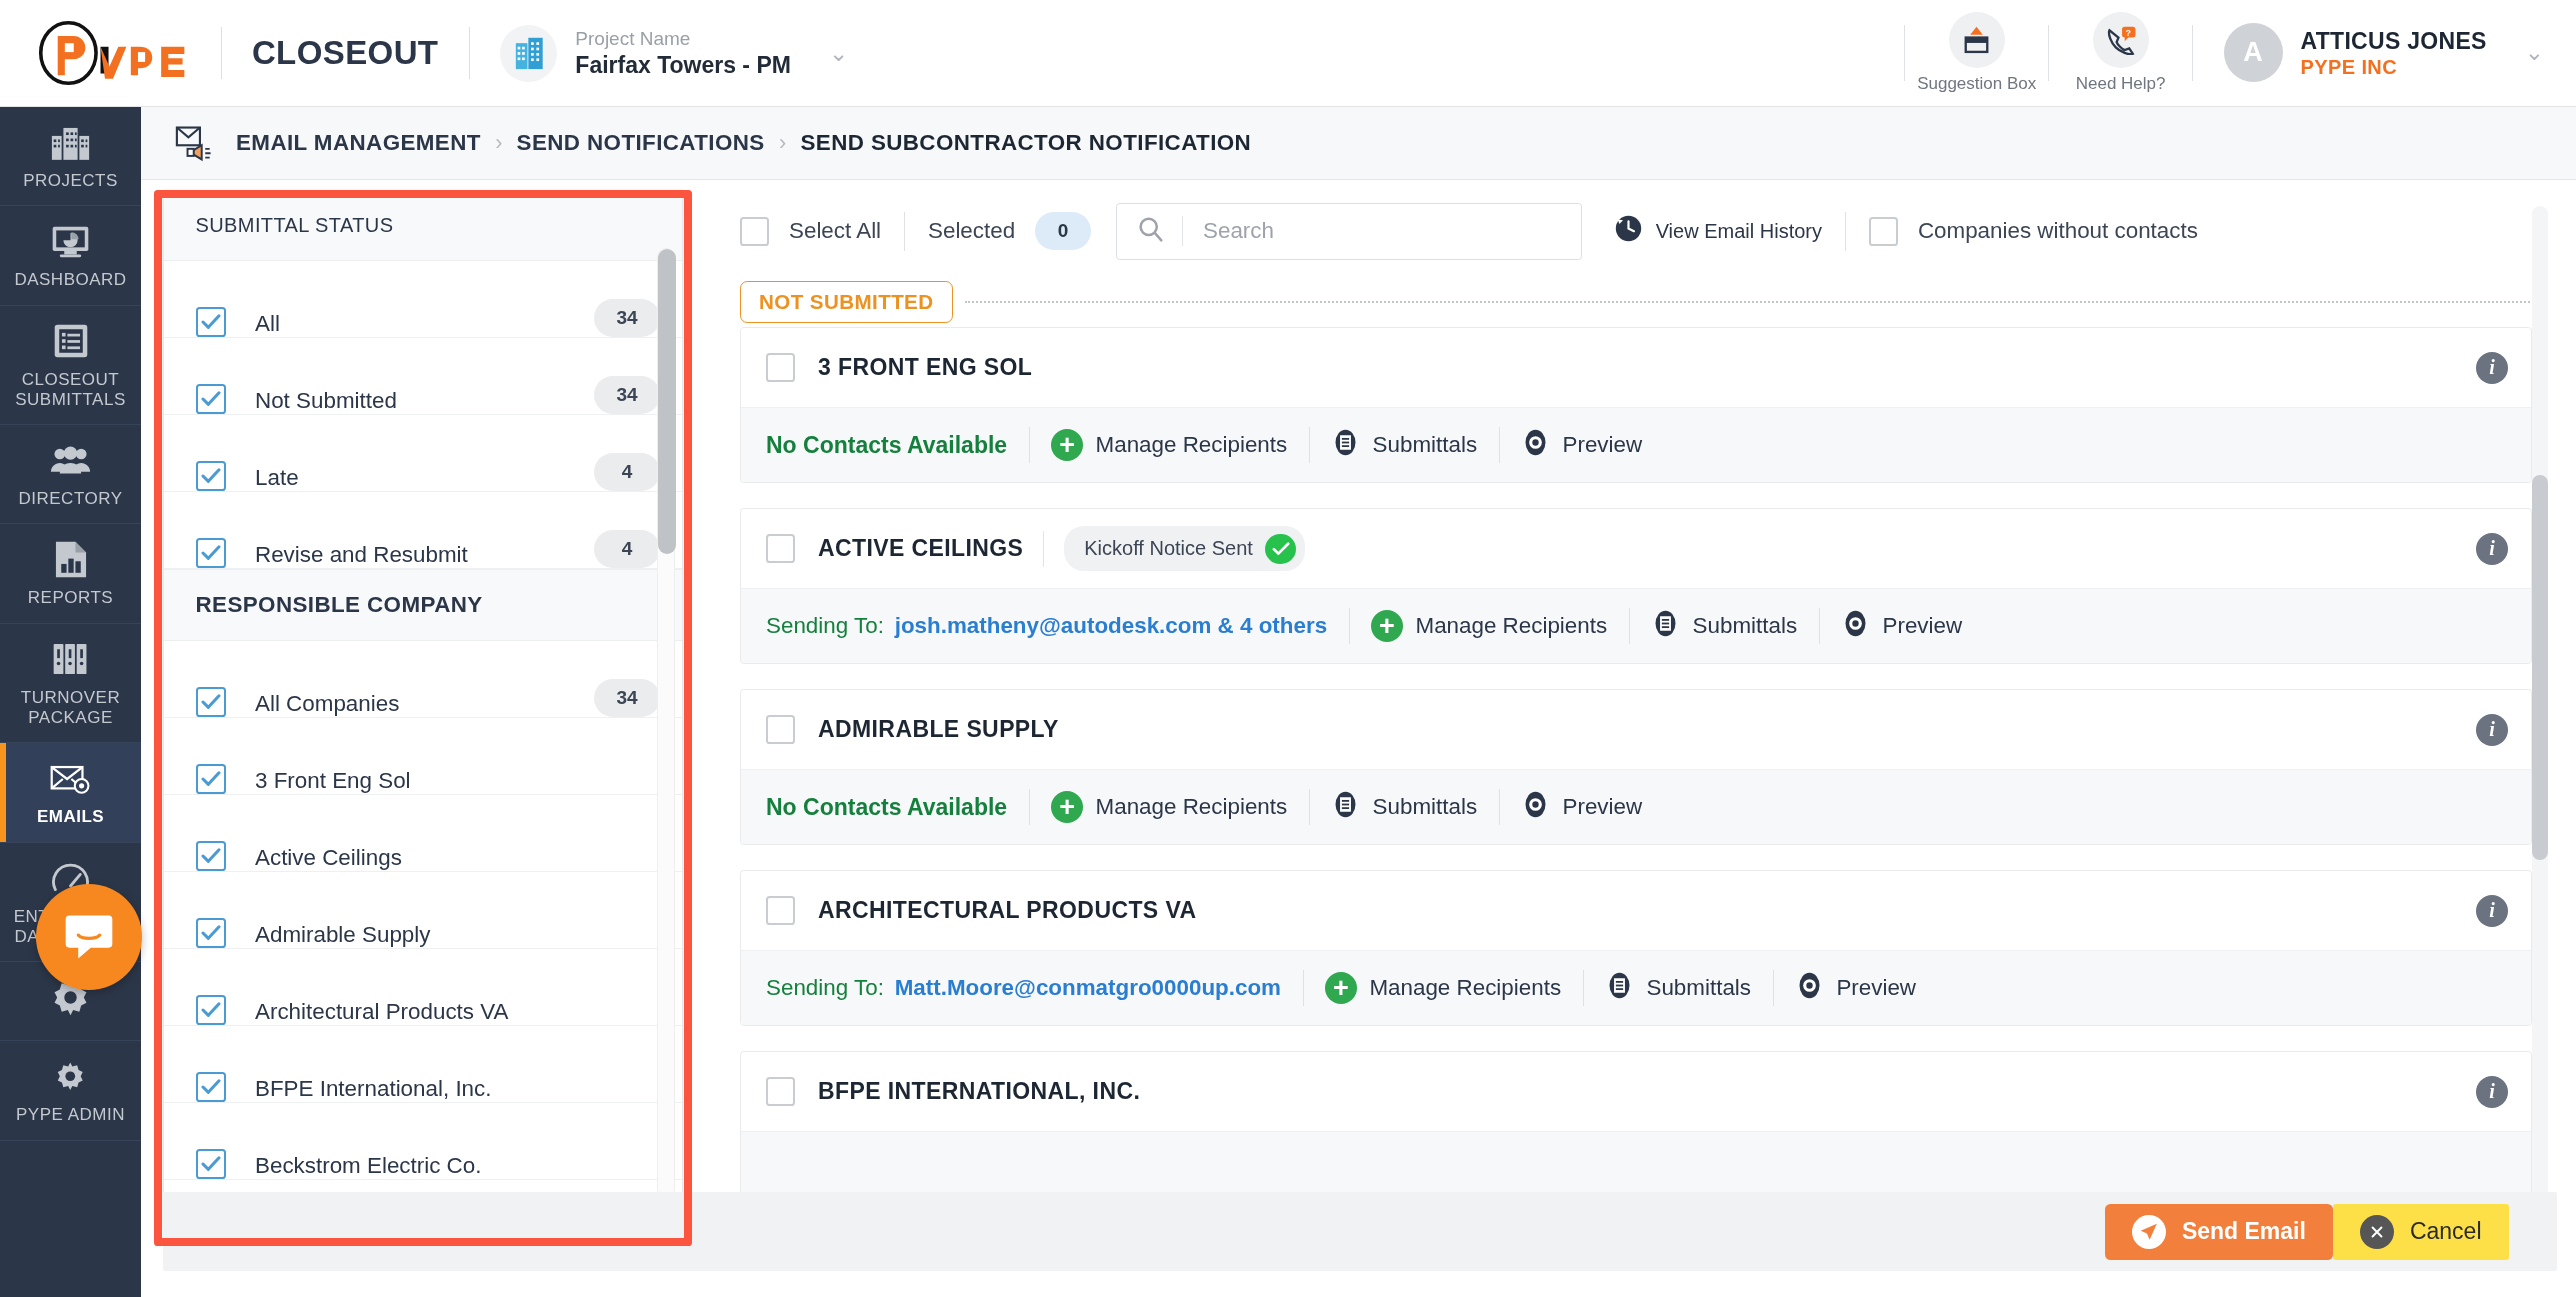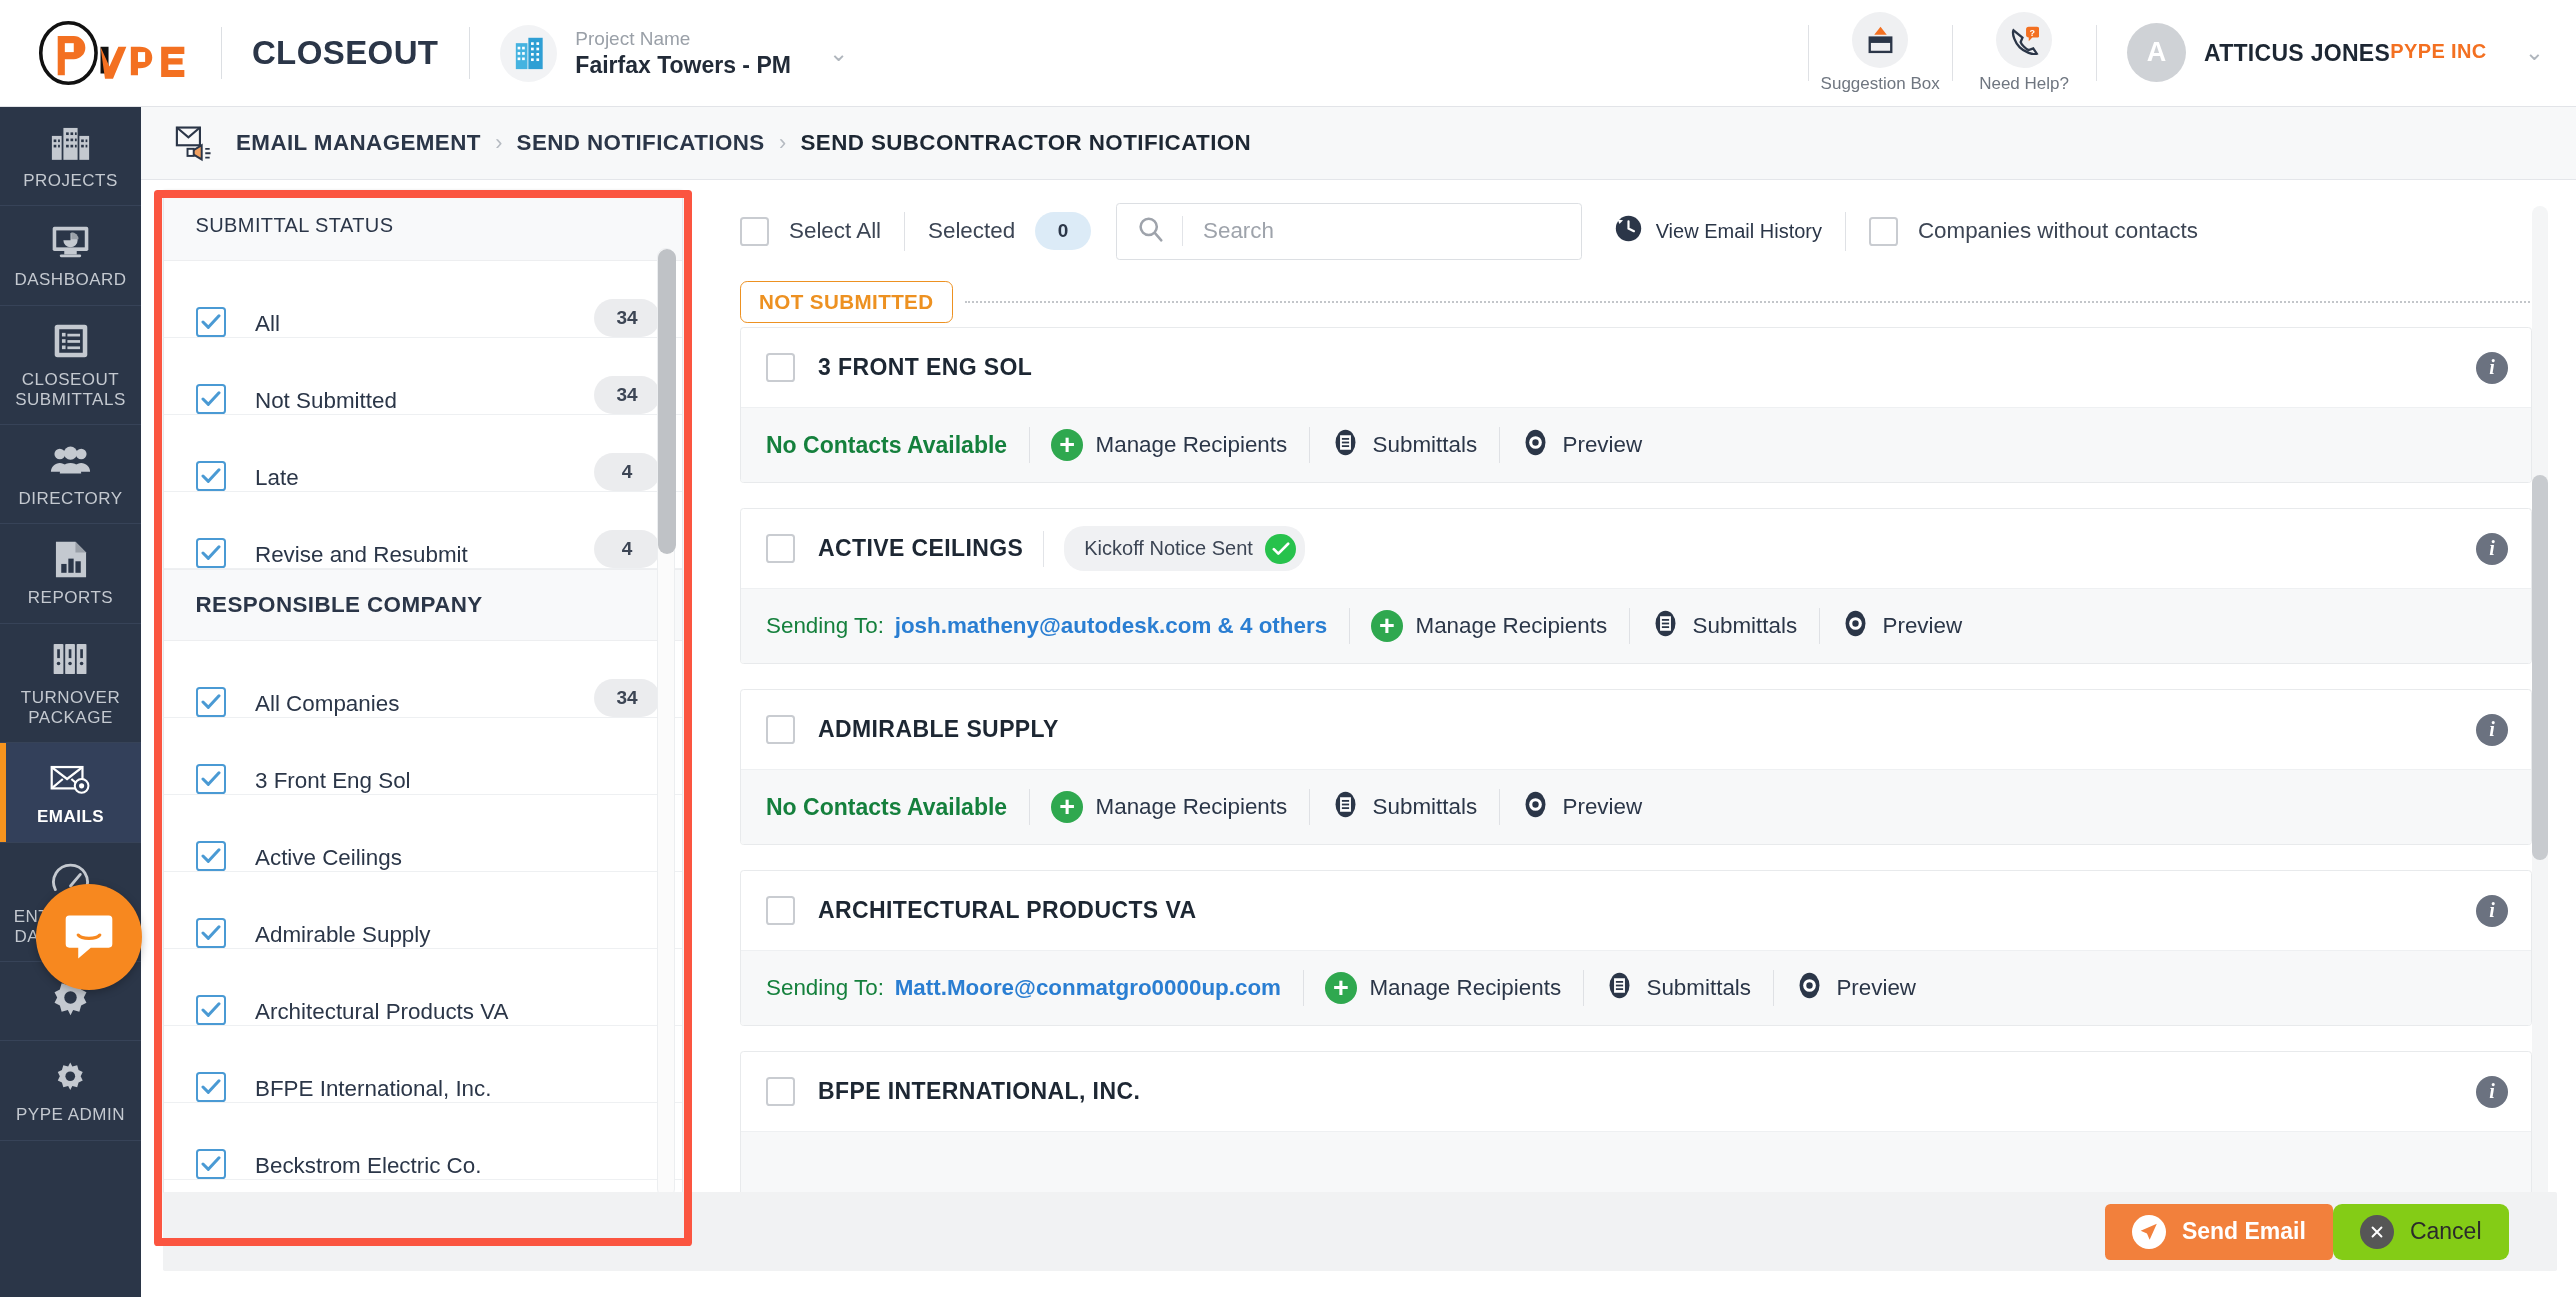--- a/index.html
+++ b/index.html
@@ -243,22 +243,22 @@
   .btn-send {
     display:flex; align-items:center; gap:16px; background:#f2803c;
     border-radius:5.4px; padding:0 27px; height:56px; cursor:pointer;
   }
   .btn-send .t { font-size:23px; color:#fff; font-weight:600; }
   .wcircle {
     width:34px; height:34px; border-radius:50%; background:#fff;
     display:flex; align-items:center; justify-content:center;
   }
   .btn-cancel {
-    display:flex; align-items:center; gap:16px; background:#84cc16;
-    border-radius:9px; padding:0 27px; height:56px; cursor:pointer;
+    display:flex; align-items:center; gap:16px; background:#fde047;
+    border-radius:3px; padding:0 27px; height:56px; cursor:pointer;
   }
   .btn-cancel .t { font-size:23px; color:#2b2b2b; }
   .xcircle {
     width:34px; height:34px; border-radius:50%; background:#565656;
     display:flex; align-items:center; justify-content:center;
     color:#fff; font-size:20px;
   }
 
   
   .intercom {
@@ -339,21 +339,21 @@
             <path d="M5 6c-2 4 2 14 7 19s15 9 19 7l-4-6-5 2c-3-1-8-6-9-9l2-5z" fill="none" stroke="#2b3648" stroke-width="2.6"></path>
             <path d="M22 2h9a3 3 0 0 1 3 3v6a3 3 0 0 1-3 3h-5l-4 4v-4a3 3 0 0 1-3-3V5a3 3 0 0 1 3-3z" fill="#f37021"></path>
             <text x="26" y="12" font-size="10" fill="#fff" text-anchor="middle" font-family="Liberation Sans, sans-serif" font-weight="700">?</text>
           </svg>
         </span>
         <span class="lbl">Need Help?</span>
       </div>
       <div class="vline"></div>
       <div class="user-block">
         <div class="avatar">A</div>
-        <div style="display:flex;flex-direction:row;line-height:1.22;">
+        <div style="display:flex;flex-direction:column;line-height:1.22;">
           <span class="user-name">ATTICUS JONES</span>
           <span class="user-org">PYPE INC</span>
         </div>
         <span class="chev">⌄</span>
       </div>
     </div>
   </div>
 
   <div class="leftnav">
 

